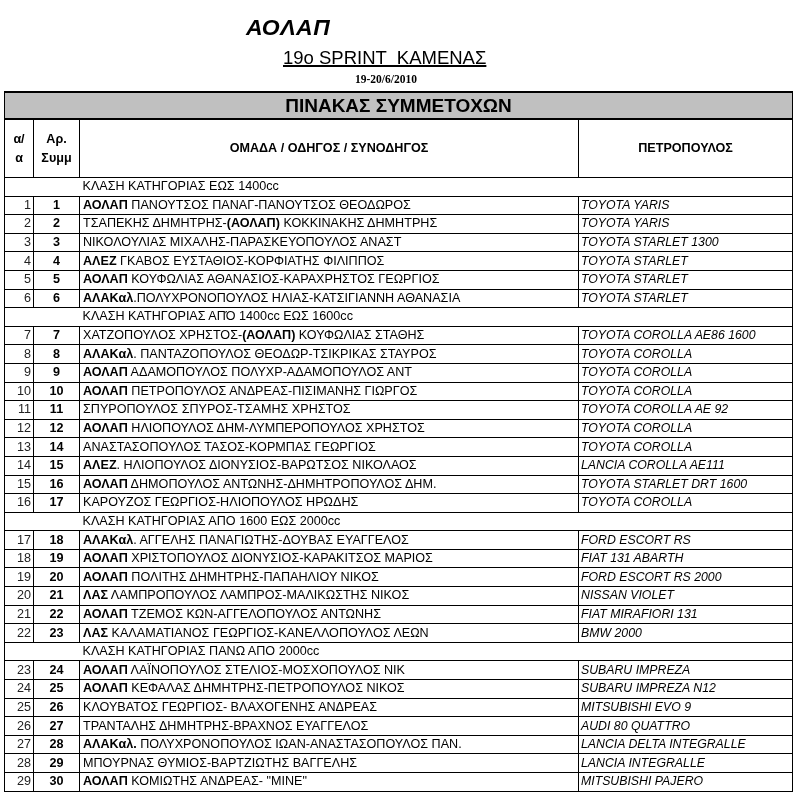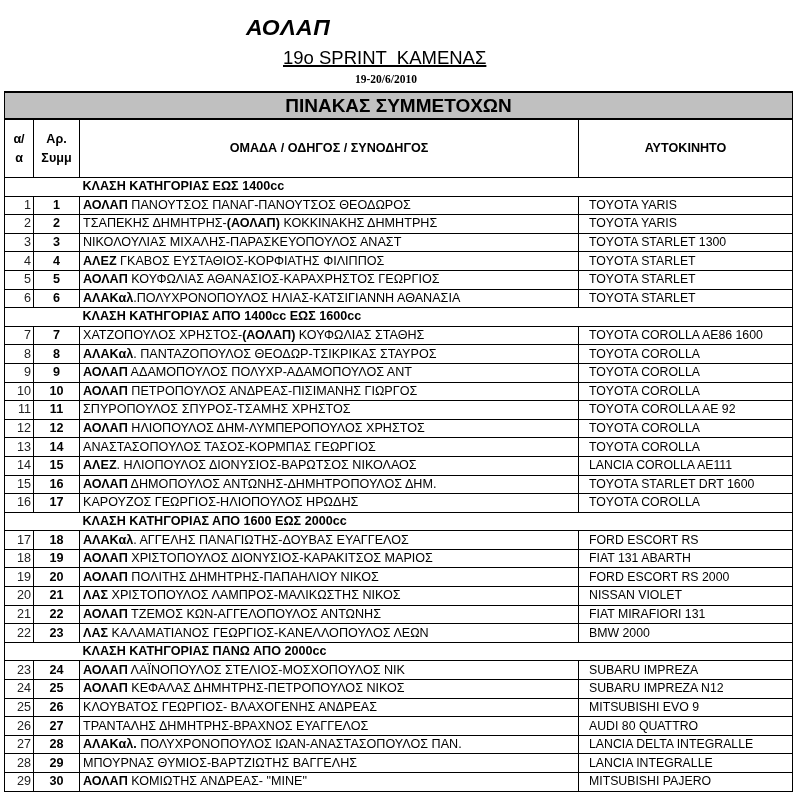--- a/index.html
+++ b/index.html
@@ -11,26 +11,26 @@
            text-decoration: underline; text-decoration-thickness: 2px; white-space: pre; }
   .date { position: absolute; left: 355px; top: 73px; font-size: 11.5px; font-weight: bold; font-family: Liberation Serif, serif; }
   table { position: absolute; left: 4px; top: 91px; border-collapse: collapse; table-layout: fixed;
           width: 788px; }
   td, th { border: 1px solid #000; padding: 0 3px; font-size: 12.6px; height: 17.6px;
            line-height: 17px; white-space: nowrap; overflow: hidden; }
   .banner th { background: #c0c0c0; font-size: 19px; height: 25px; font-weight: bold;
                border-top: 2px solid #000; border-bottom: 2px solid #000; margin-left: 28px; }
   .hdr th { height: 57px; font-size: 12.6px; line-height: 19px; font-weight: bold; }
   .hdr th.c1, .hdr th.c2 { text-align: center; }
-  .cls td { font-weight: bold; border-left: none; border-right: none; margin-left: 43px; }
+  .cls td { font-weight: normal; border-left: none; border-right: none; margin-left: 43px; }
   .cls td.first { border-left: 1px solid #000; }
   .cls td.last { border-right: 1px solid #000; }
   td.no { text-align: right; padding-right: 2px; color: #222; }
   td.num { text-align: center; font-weight: bold; }
-  td.car { padding-left: 10px; font-size: 12.3px; }
+  td.car { padding-left: 2px; font-size: 12.3px; font-style: italic; }
   .team { font-weight: bold; }
   col.c1 { width: 29px; } col.c2 { width: 46px; } col.c3 { width: 499px; } col.c4 { width: 214px; }
 </style>
 </head>
 <body>
 
 <div class="org">ΑΟΛΑΠ</div>
 <div class="event">19o SPRINT  ΚΑΜΕΝΑΣ</div>
 <div class="date">19-20/6/2010</div>
 
@@ -48,21 +48,21 @@
     <tr class="hdr">
       <th class="c1">
         <span>α/</span><br>
         <span>α</span>
       </th>
       <th class="c2">
         <span>Αρ.</span><br>
         <span>Συμμ</span>
       </th>
       <th>ΟΜΑΔΑ / ΟΔΗΓΟΣ / ΣΥΝΟΔΗΓΟΣ</th>
-      <th>ΑΥΤΟΚΙΝΗΤΟ</th>
+      <th>ΠΕΤΡΟΠΟΥΛΟΣ</th>
     </tr>
   </thead>
   <tbody id="tbody">
       <tr class="cls">
         <td class="first"></td>
         <td></td>
         <td>ΚΛΑΣΗ ΚΑΤΗΓΟΡΙΑΣ ΕΩΣ 1400cc</td>
         <td class="last"></td>
       </tr>
       <tr>
@@ -187,21 +187,21 @@
       </tr>
       <tr>
         <td class="no">19</td>
         <td class="num">20</td>
         <td><span></span><span class="team">ΑΟΛΑΠ</span><span> ΠΟΛΙΤΗΣ ΔΗΜΗΤΡΗΣ-ΠΑΠΑΗΛΙΟΥ ΝΙΚΟΣ</span></td>
         <td class="car">FORD ESCORT RS 2000</td>
       </tr>
       <tr>
         <td class="no">20</td>
         <td class="num">21</td>
-        <td><span></span><span class="team">ΛΑΣ</span><span> ΧΡΙΣΤΟΠΟΥΛΟΣ ΛΑΜΠΡΟΣ-ΜΑΛΙΚΩΣΤΗΣ ΝΙΚΟΣ</span></td>
+        <td><span></span><span class="team">ΛΑΣ</span><span> ΛΑΜΠΡΟΠΟΥΛΟΣ ΛΑΜΠΡΟΣ-ΜΑΛΙΚΩΣΤΗΣ ΝΙΚΟΣ</span></td>
         <td class="car">NISSAN VIOLET</td>
       </tr>
       <tr>
         <td class="no">21</td>
         <td class="num">22</td>
         <td><span></span><span class="team">ΑΟΛΑΠ</span><span> ΤΖΕΜΟΣ ΚΩΝ-ΑΓΓΕΛΟΠΟΥΛΟΣ ΑΝΤΩΝΗΣ</span></td>
         <td class="car">FIAT MIRAFIORI 131</td>
       </tr>
       <tr>
         <td class="no">22</td>

